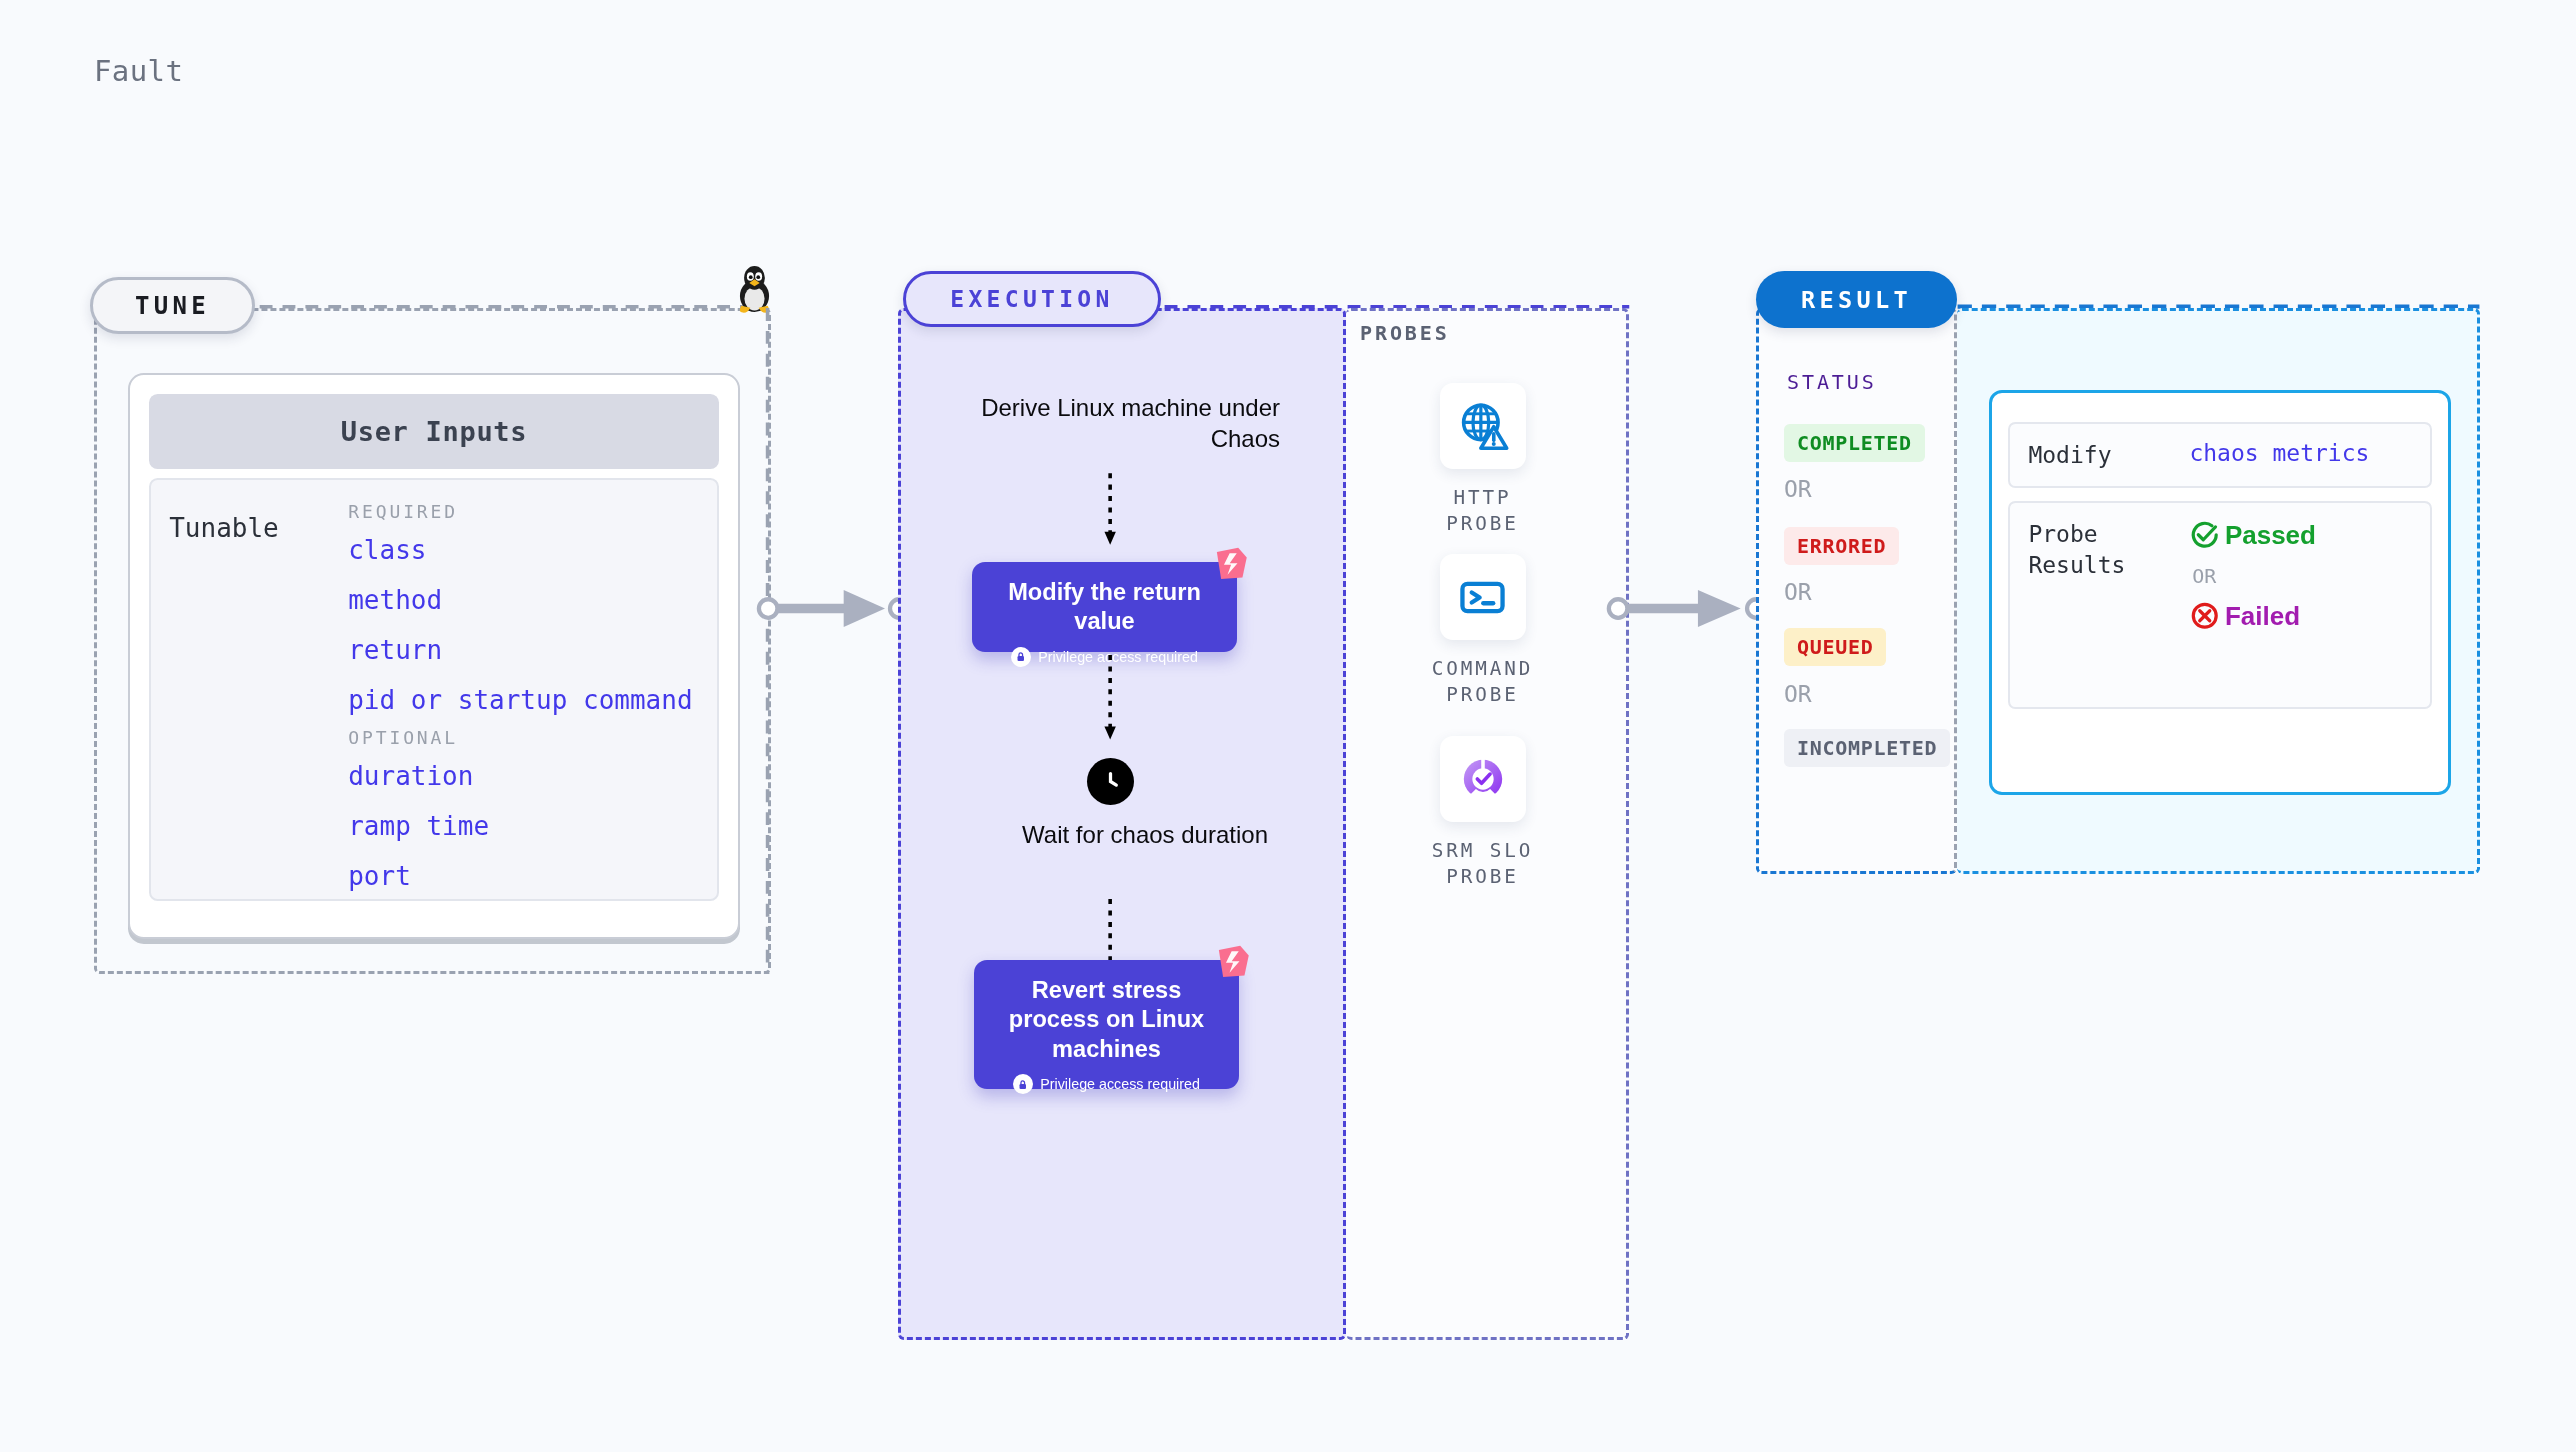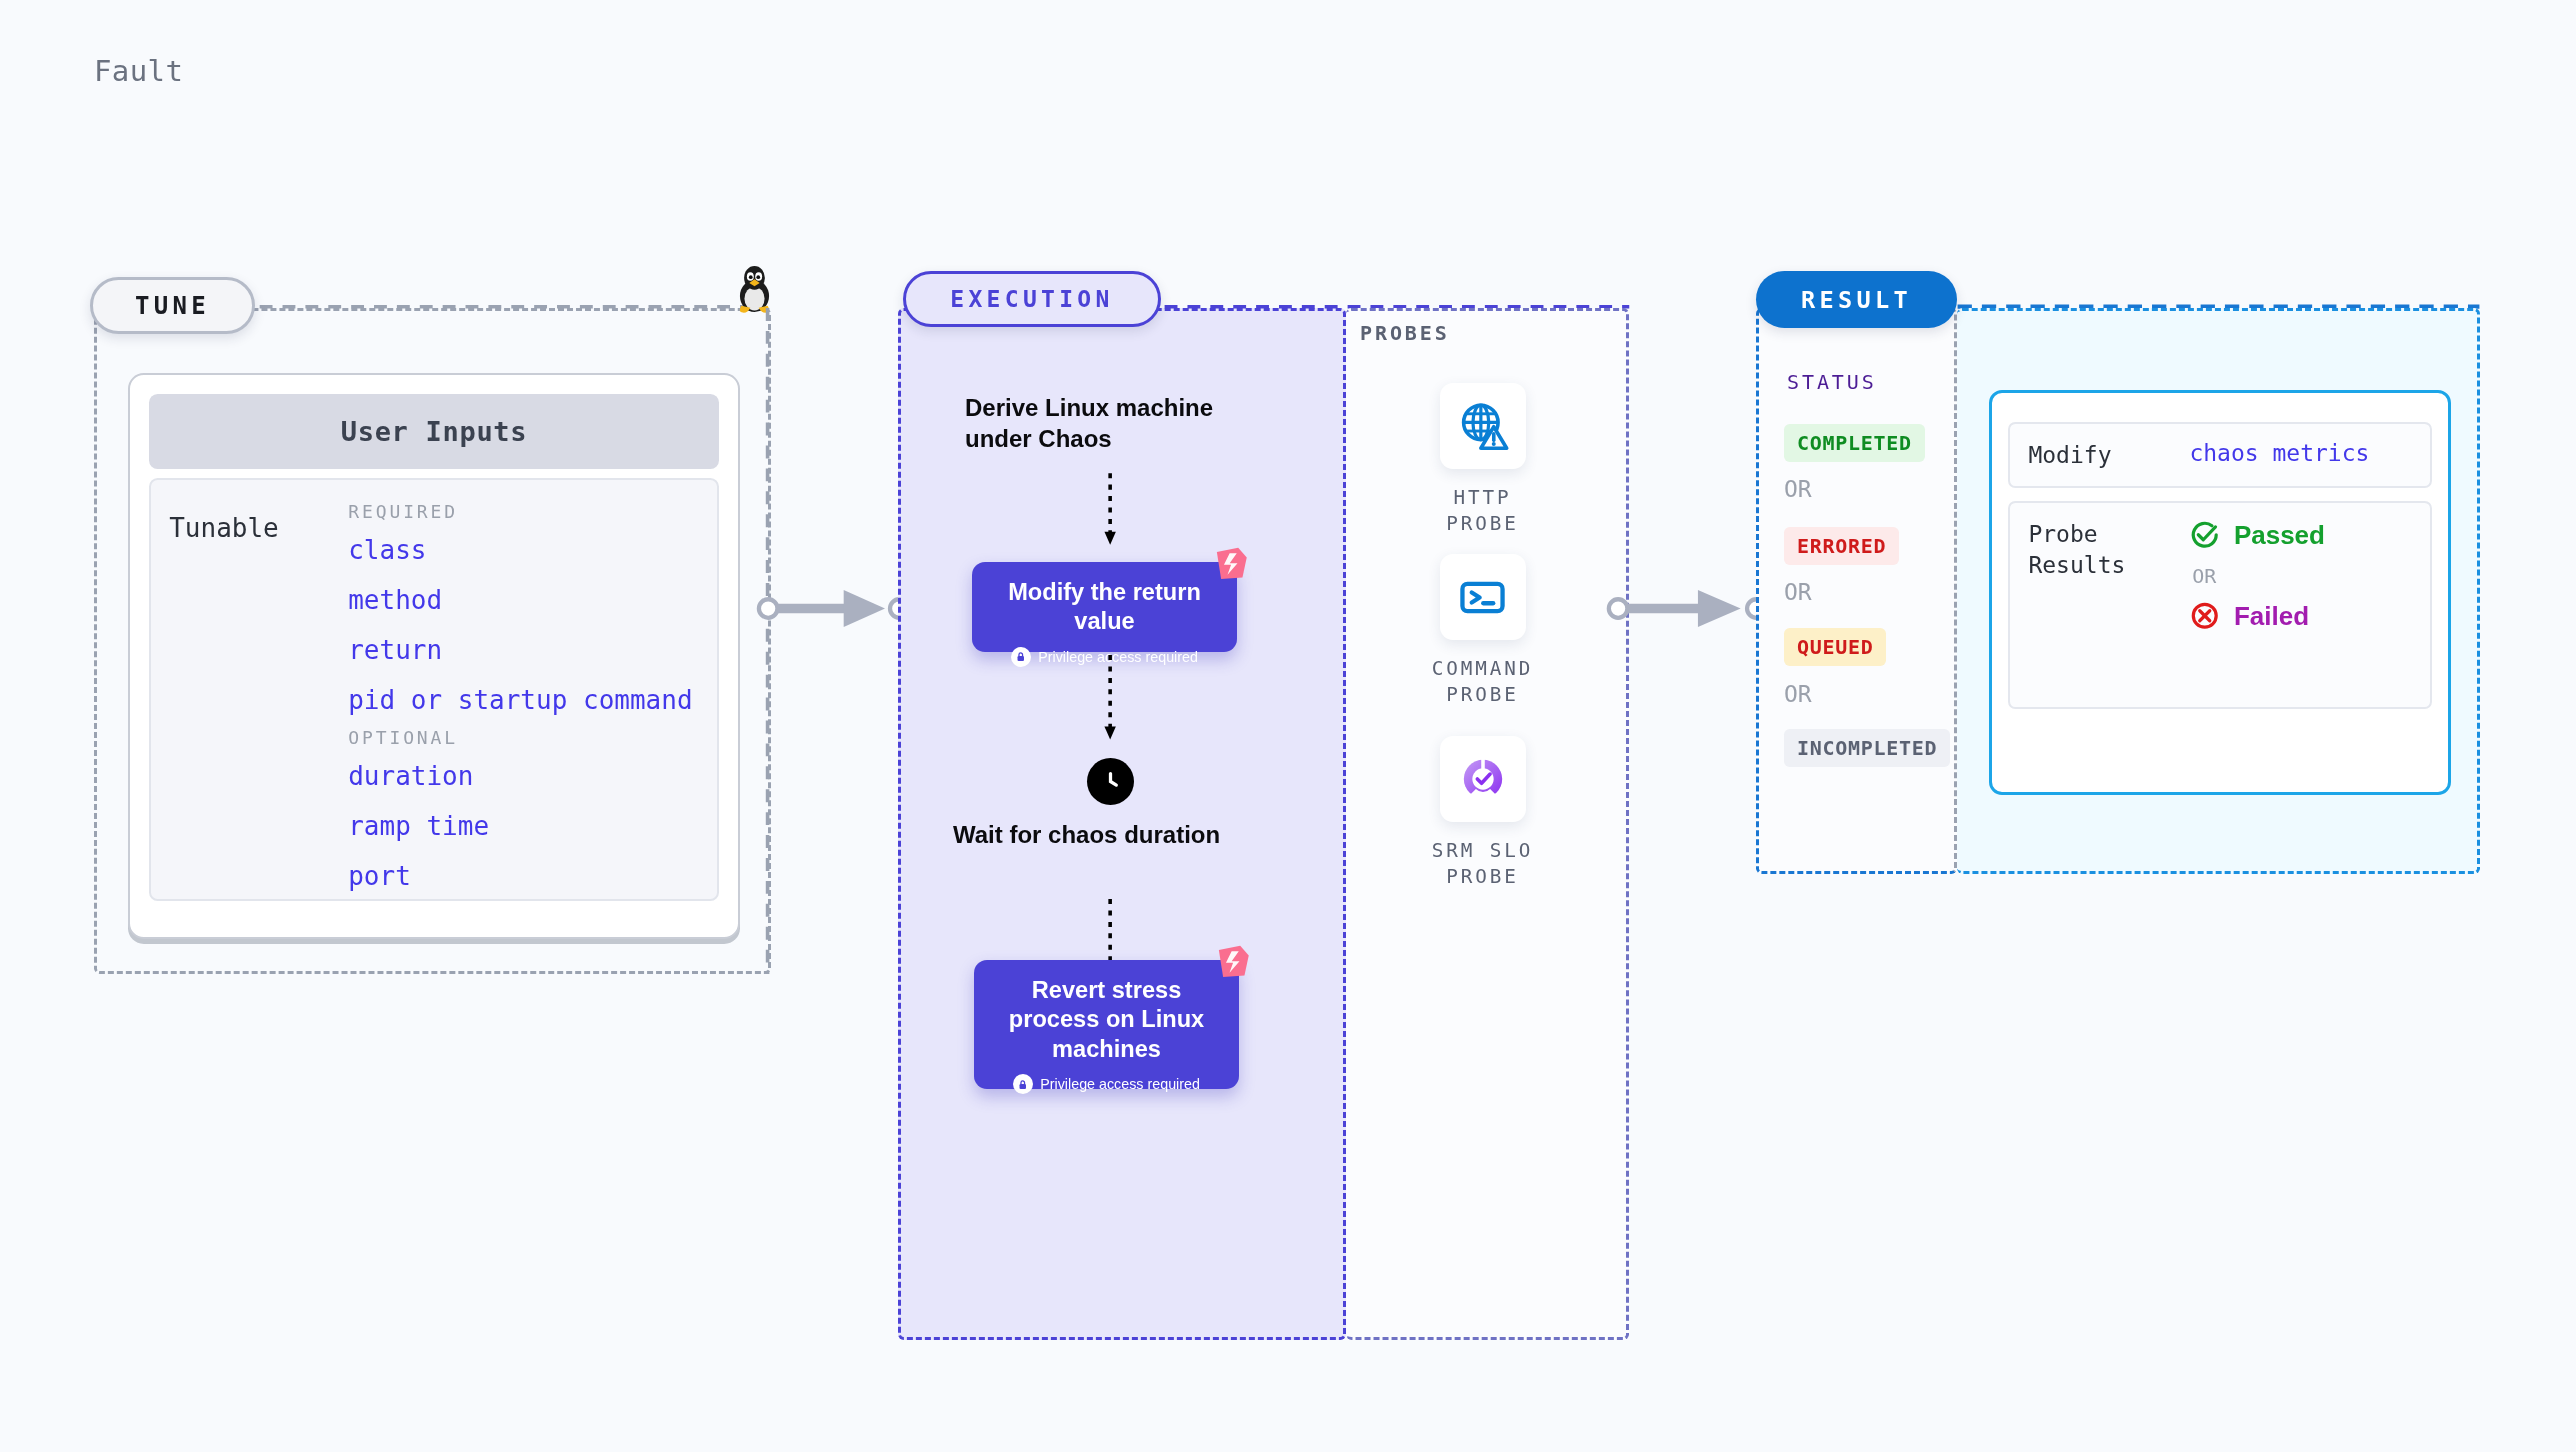--- a/index.html
+++ b/index.html
@@ -160,32 +160,32 @@
   }
   .out-key {
     font-family: "DejaVu Sans Mono", monospace;
     font-size: 23px; color: #2b3039; width: 161px; line-height: 1.35;
   }
   .out-val {
     font-family: "DejaVu Sans Mono", monospace;
     font-size: 23px; color: #4338ea;
   }
   .probe-res { flex: 1; }
-  .res-line { display: flex; align-items: center; gap: 13px; }
+  .res-line { display: flex; align-items: center; gap: 4px; }
   .res-pass { font-size: 26px; font-weight: 700; color: #14a02e; }
   .res-fail { font-size: 26px; font-weight: 700; color: #a21caf; }
   .res-or {
     font-family: "DejaVu Sans Mono", monospace;
     font-size: 20px; color: #9aa0ab; margin: 11.5px 0 11.5px 2.9px;
   }
 
   
   .flow-text {
-    position: absolute; text-align: left;
-    font-size: 24px; font-weight: 700; color: #0b0b0e; line-height: 1.28;
+    position: absolute; text-align: right;
+    font-size: 24px; font-weight: 400; color: #0b0b0e; line-height: 1.28;
     width: 315px;
   }
   .flow-node {
     position: absolute; background: #4b42d6; border-radius: 13px;
     box-shadow: 0 7.2px 15.8px rgba(60,55,190,0.28);
     color: #fff; text-align: center; padding: 15.8px 13px 13px;
   }
   .flow-node .t { font-size: 23.6px; font-weight: 700; line-height: 1.25; }
   .flow-node .sub {
     margin-top: 10px; font-size: 14.3px; display: flex;

